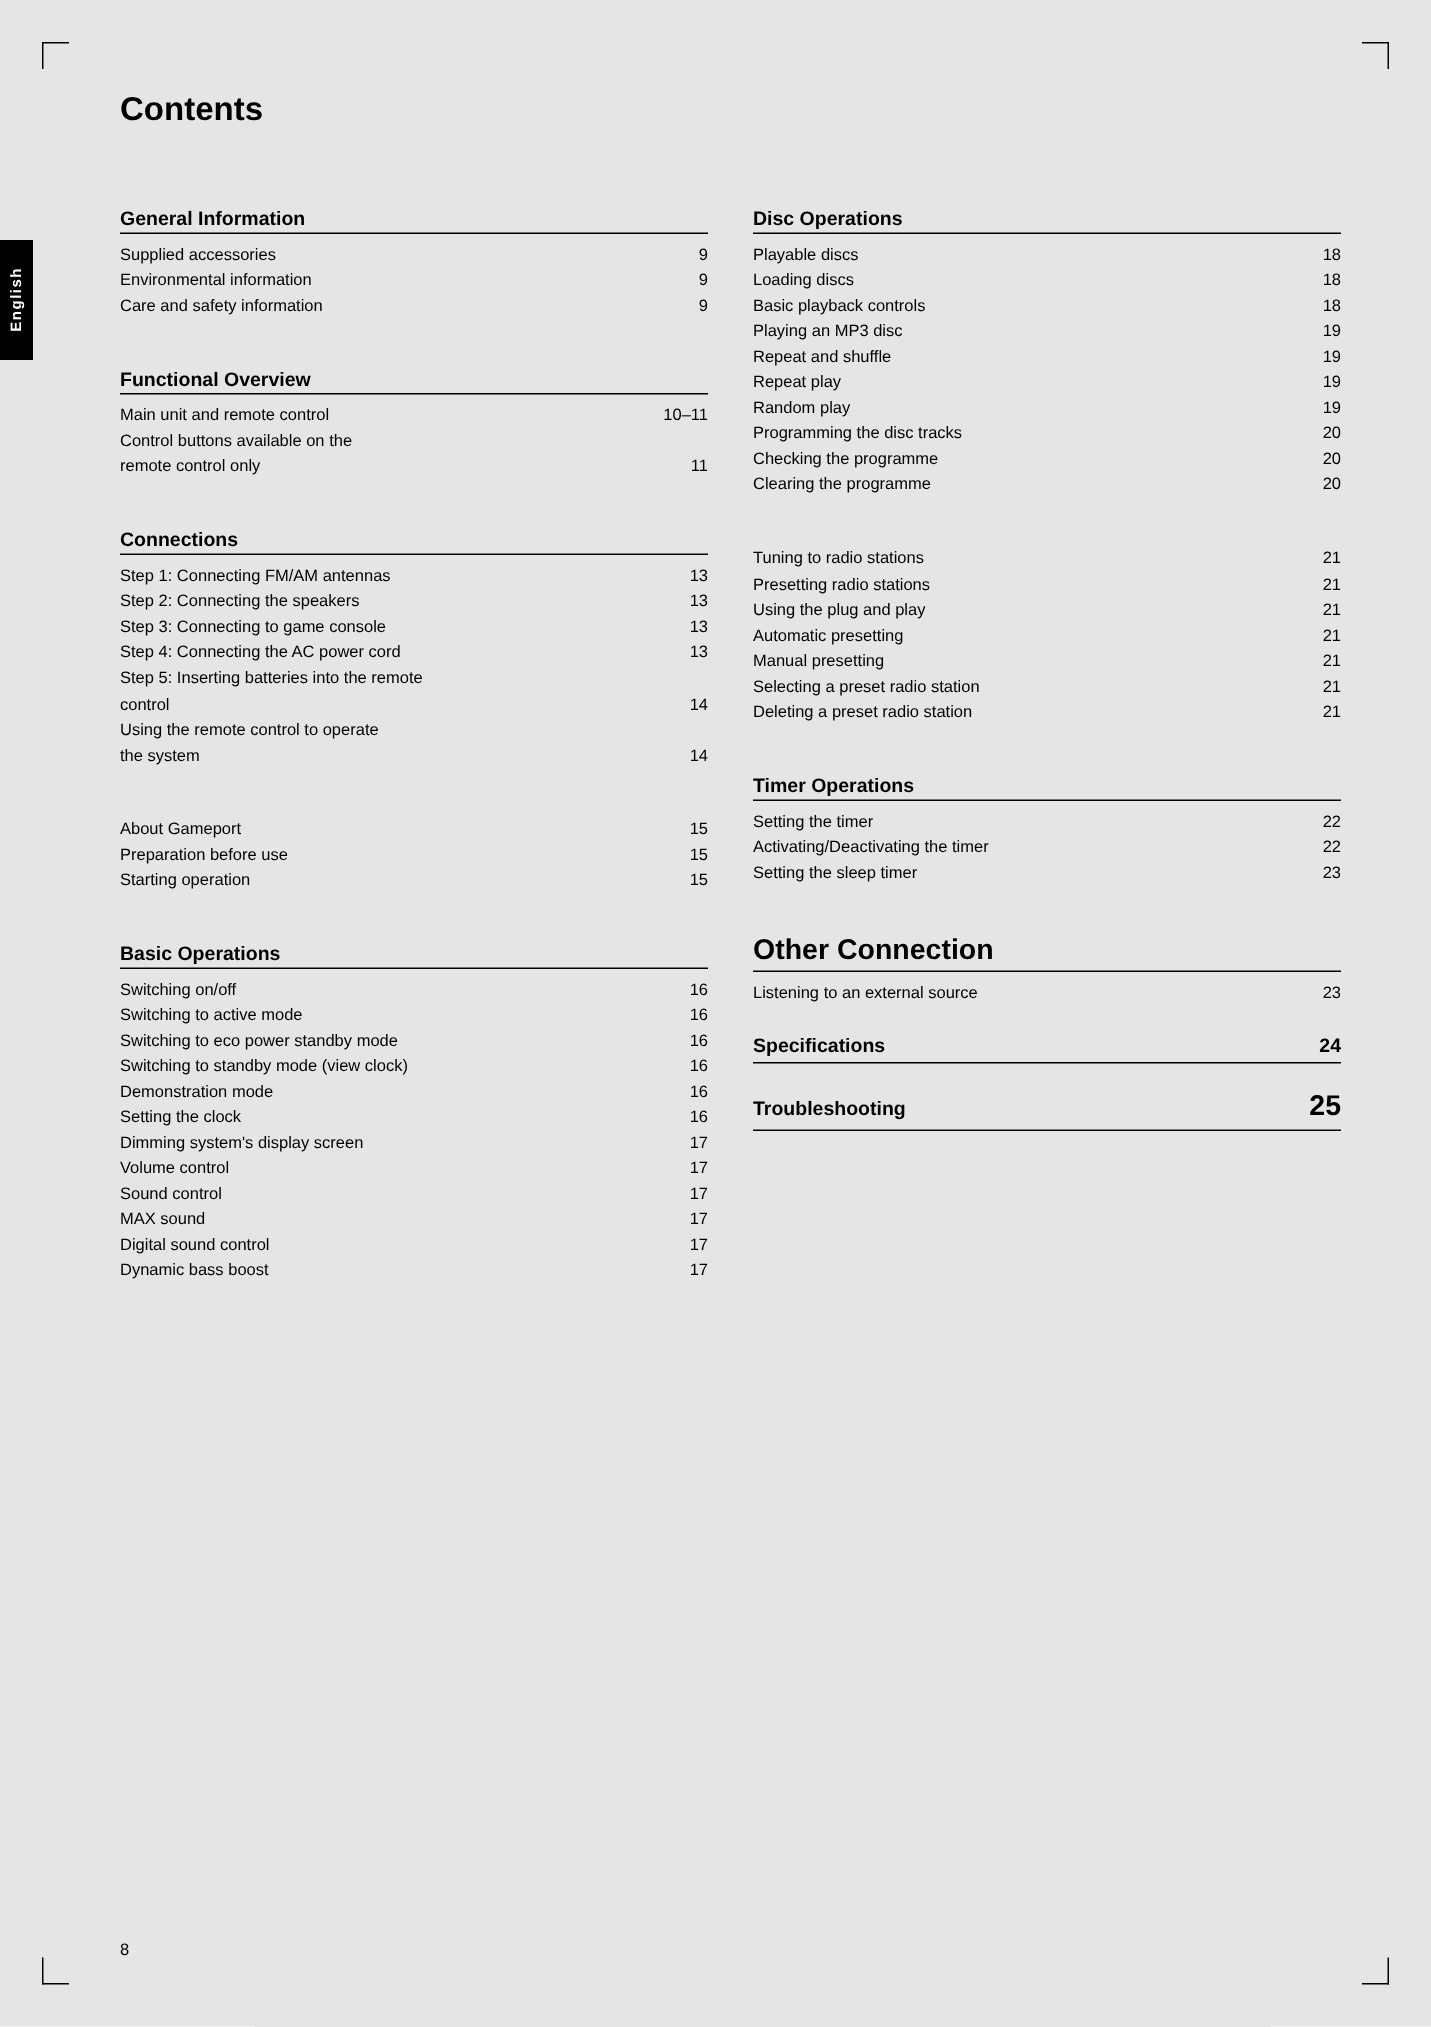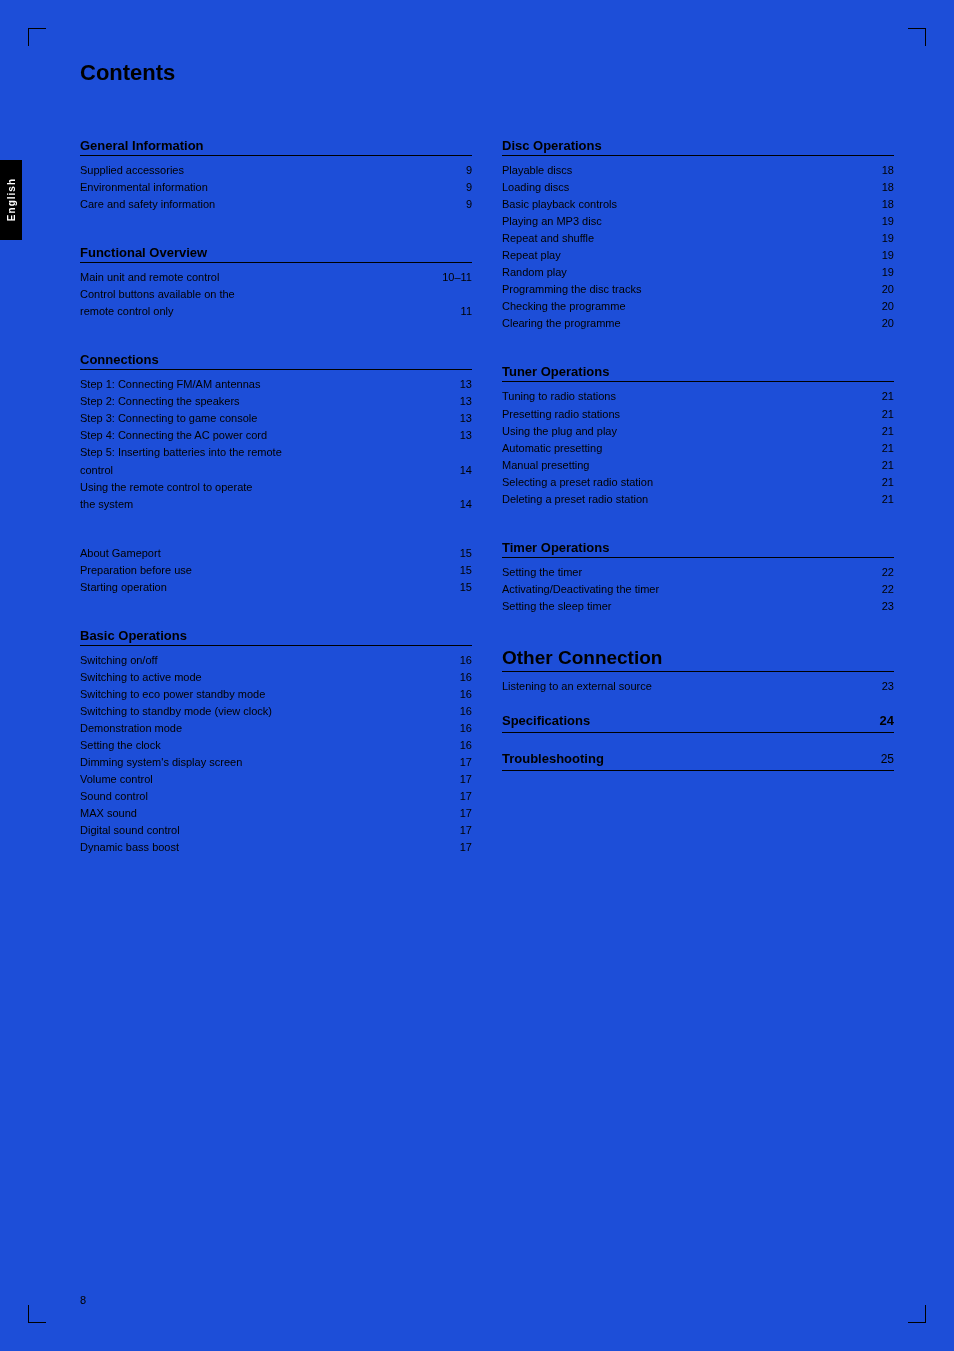--- a/index.html
+++ b/index.html
@@ -9,21 +9,21 @@
       font-size: 11px;
       color: #000;
       width: 954px;
       min-height: 1351px;
       position: relative;
     }
 
     .page {
       width: 954px;
       min-height: 1351px;
-      background: #1d4ed8;
+      background: #e5e5e5;
       position: relative;
       padding: 60px 60px 60px 80px;
     }
 
     
     .corner-mark {
       position: absolute;
       width: 18px;
       height: 18px;
       border-color: #000;
@@ -490,21 +490,20 @@
         <div class="toc-item indented">
           <div class="dot-leader">
             <span class="dot-text">Clearing the programme </span>
             <span class="dots"></span>
             <span class="page-num"> 20</span>
           </div>
         </div>
       </div>
 
       <div class="section">
-        <div class="section-title">Tuner Operations</div>
         <div class="toc-item">
           <div class="dot-leader">
             <span class="dot-text">Tuning to radio stations </span>
             <span class="dots"></span>
             <span class="page-num"> 21</span>
           </div>
         </div>
         <div class="toc-item">
           <div class="dot-leader">
             <span class="dot-text">Presetting radio stations </span>
@@ -593,21 +592,21 @@
             <span class="page-num" style="font-weight:bold; font-size:13px;"> 24</span>
           </div>
         </div>
       </div>
 
       <div class="section" style="margin-top: 6px;">
         <div class="trouble-line">
           <div class="dot-leader">
             <span class="dot-text" style="font-weight:bold; font-size:13px;">Troubleshooting</span>
             <span class="dots"></span>
-            <span class="page-num" style="font-weight:normal; font-size:12px;"> 25</span>
+            <span class="page-num" style="font-weight:bold; font-size:19px;"> 25</span>
           </div>
         </div>
       </div>
 
     </div>
   </div>
 
   <div class="page-number">8</div>
 </div>
 

